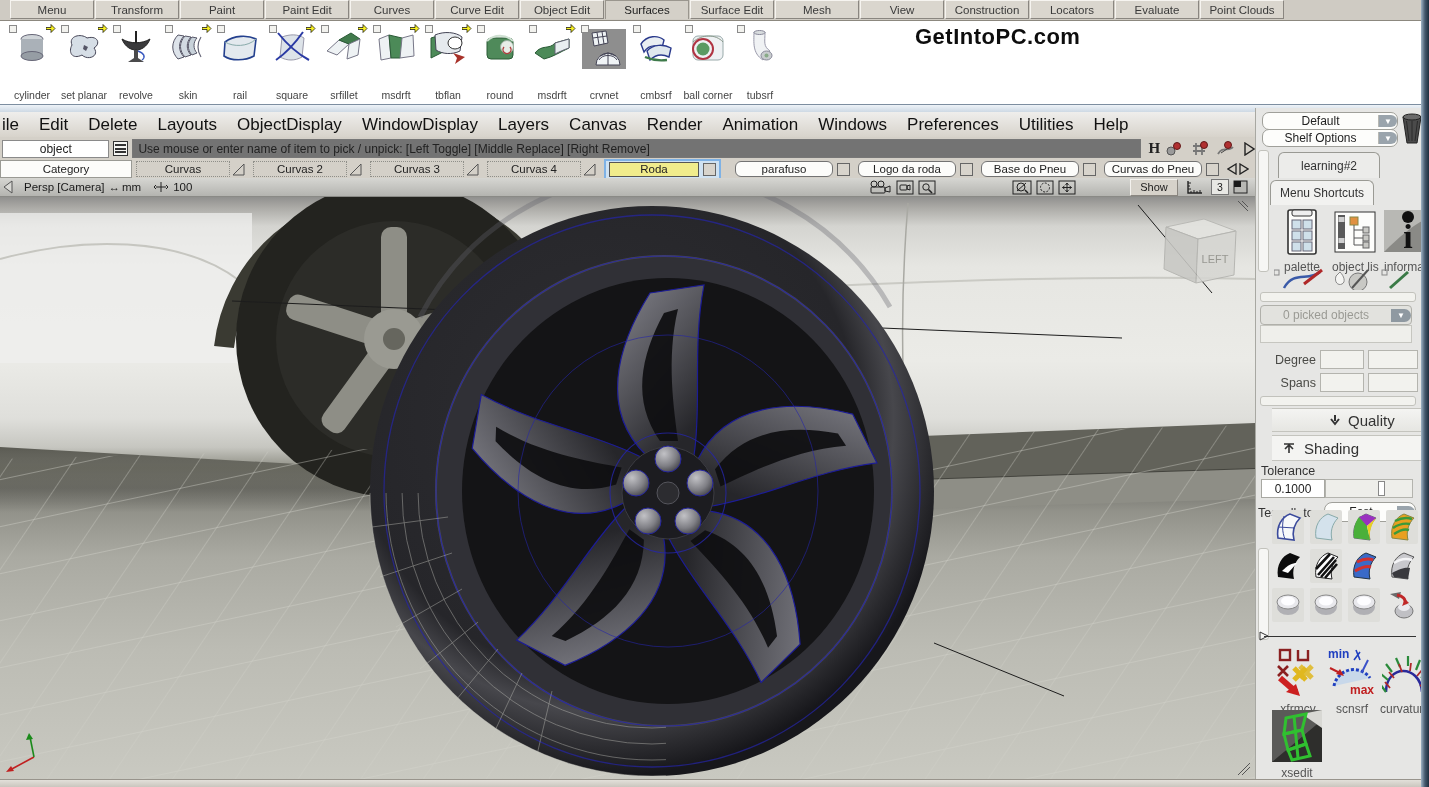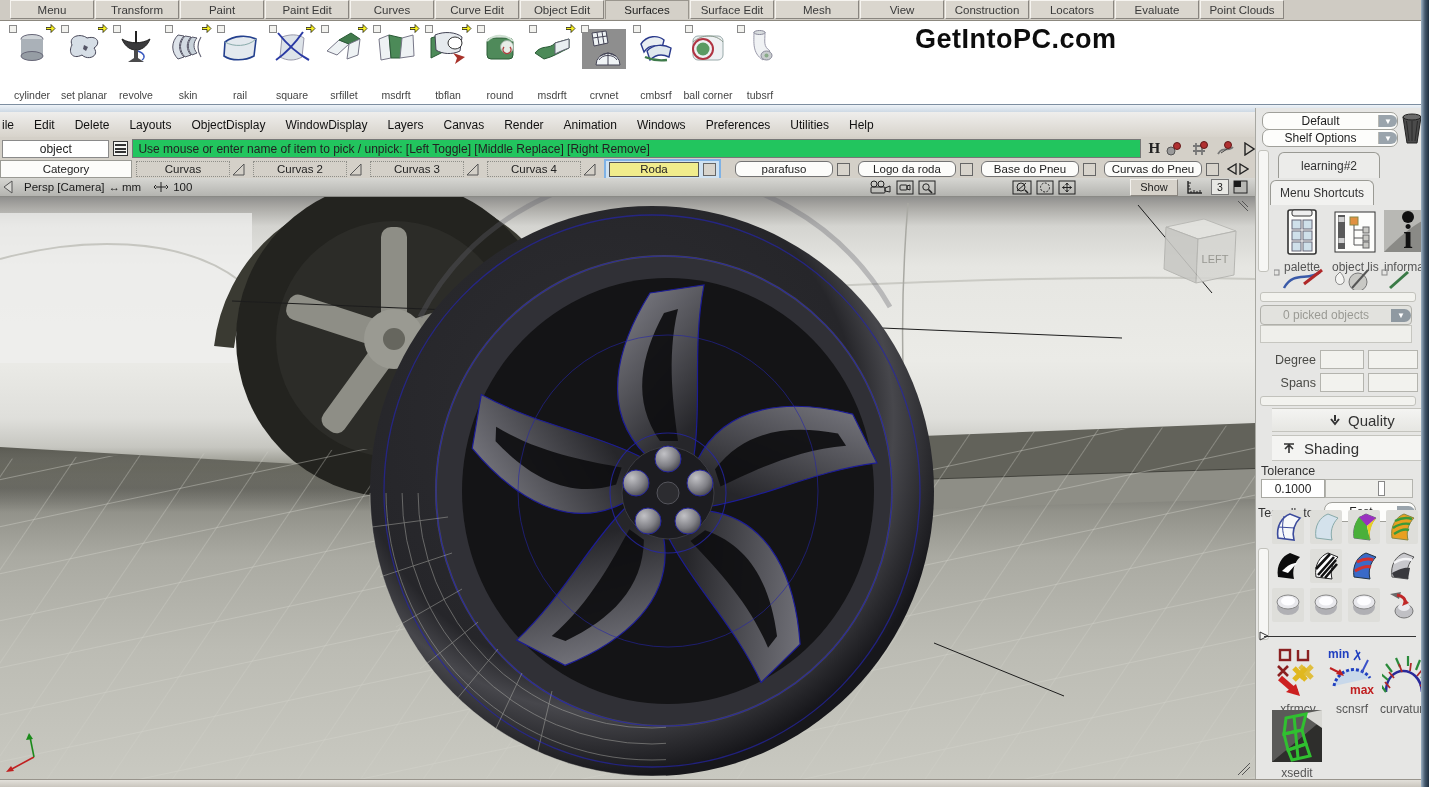--- a/index.html
+++ b/index.html
@@ -13,35 +13,35 @@
        font-size:11.5px;color:#3a3a3a;display:flex;align-items:center;justify-content:center;cursor:default}
   .tab.active{background:#d4d0c8;border:1px solid #9a968e;border-bottom:none;color:#222}
   
   .shelf{position:absolute;left:0;top:21px;width:1429px;height:83px;background:#ffffff;display:flex;padding:2px 0 0 6px;box-sizing:border-box}
   .tool{width:52px;height:78px;position:relative;display:flex;flex-direction:column;align-items:center;cursor:pointer}
   .tool .cb{position:absolute;left:3px;top:2px;width:6px;height:6px;border:1px solid #8a8a8a;background:#f2f2ee}
   .tool .fly{position:absolute;right:2px;top:1px}
   .ticon{width:44px;height:44px;margin-top:6px;display:flex;align-items:center;justify-content:center}
   .tool.active .ticon{background:#8e8e8e}
   .tlabel{font-size:10.5px;color:#444;margin-top:20px;white-space:nowrap}
-  .watermark{position:absolute;left:915px;top:24px;font-size:27px;font-weight:bold;color:#0d0d0d;letter-spacing:.5px}
+  .watermark{position:absolute;left:915px;top:24px;font-size:22px;font-weight:bold;color:#0d0d0d;letter-spacing:.5px}
   .sep-blue{position:absolute;left:0;top:104px;width:1429px;height:8px;
             background:linear-gradient(#eef3f8,#c9d5e1);border-top:1px solid #7d8ea0}
   
   .menubar{position:absolute;left:0;top:112px;width:1255px;height:25px;background:linear-gradient(#efeeec,#d7d3cb);
-           display:flex;align-items:center;font-size:12px;color:#111}
+           display:flex;align-items:center;font-size:17px;color:#111}
   .mitem{padding:0 10px;cursor:pointer}
   .mitem:first-child{padding-left:2px}
   
   .promptrow{position:absolute;left:0;top:137px;width:1255px;height:23px;background:#d4d0c8;display:flex;align-items:center}
   .picker{width:106px;height:16px;background:#fff;border:1px solid #8a8a8a;margin-left:2px;
           font-size:12px;display:flex;align-items:center;justify-content:center}
   .listicon{width:15px;height:15px;border:1px solid #333;margin:0 4px;background:#f5f5f2;display:flex;flex-direction:column;justify-content:space-evenly;padding:1px;box-sizing:border-box}
   .listicon i{display:block;height:2px;background:#333}
-  .promptinput{flex:0 0 1002px;height:17px;background:#22c55e;border:1px solid #777;font-size:12px;
+  .promptinput{flex:0 0 1002px;height:17px;background:#737373;border:1px solid #777;font-size:12px;
                display:flex;align-items:center;padding-left:5px;color:#222;white-space:nowrap;overflow:hidden}
   .hicon{font-family:"Liberation Serif",serif;font-weight:bold;font-size:15px;color:#222;margin:0 5px 0 7px}
   .snaps{display:flex;gap:6px;align-items:center}
   .playtri{margin-left:8px}
   
   .layerrow{position:absolute;left:0;top:160px;width:1255px;height:18px;background:#d4d0c8;display:flex;align-items:center;font-size:11.5px}
   .catbtn{width:130px;height:16px;background:#fcfcfa;border:1px solid #9a9a94;display:flex;align-items:center;justify-content:center;margin-right:4px}
   .ltab{height:14px;border:1px dotted #8f8f89;background:#d4d0c8;display:flex;align-items:center;justify-content:center;
         width:92px;margin-right:2px;color:#222}
   .ltri{width:13px;height:13px;margin-right:8px}

